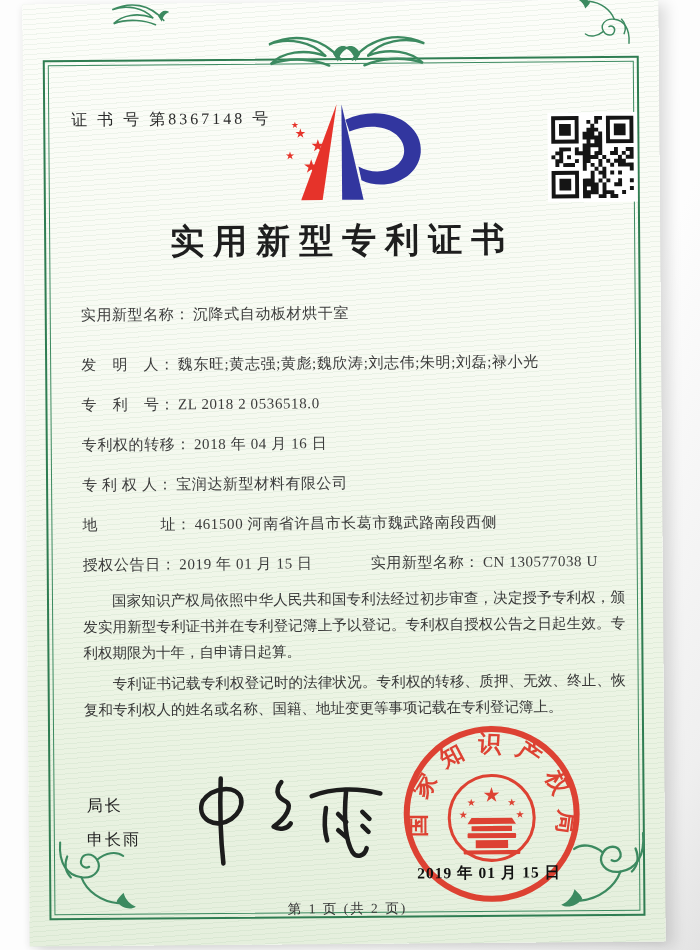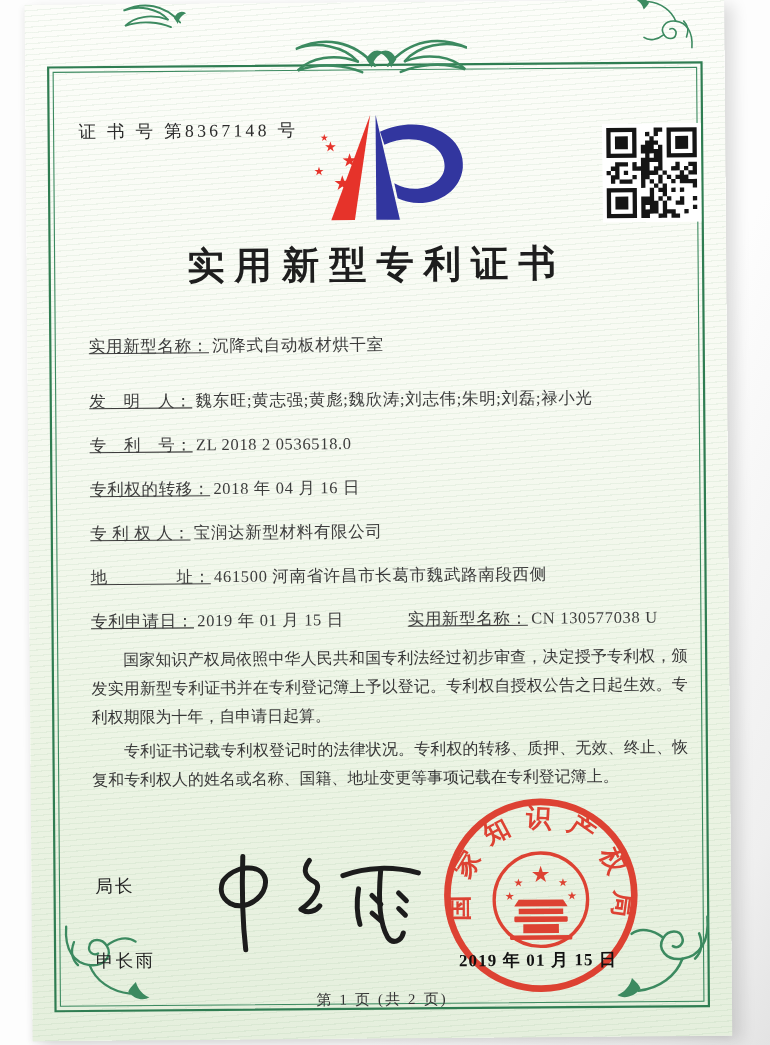--- a/index.html
+++ b/index.html
@@ -12,21 +12,21 @@
     box-shadow:8px 5px 14px rgba(0,0,0,.13), -2px 2px 6px rgba(0,0,0,.05);
     transform:rotate(-0.45deg);transform-origin:50% 50%;}
   .frame{position:absolute;left:20px;top:56px;right:20px;bottom:26px;
     border:2.5px solid #2f7d52;}
   .frame-inner{position:absolute;inset:3px;border:1px solid #3c8a60;}
   .abs{position:absolute;}
   .cert-no{left:48px;top:106px;font-size:16px;letter-spacing:3px;color:#2b2b2b;}
   .title{left:0;right:0;top:216px;text-align:center;font-size:34px;font-weight:600;
     letter-spacing:9px;color:#1e1e1e;}
   .row{left:56px;right:30px;font-size:15px;color:#3c3c3c;letter-spacing:.6px;white-space:nowrap;}
-  .row .lbl{margin-right:3px;text-decoration:underline;}
+  .row .lbl{margin-right:3px;}
   .grant-no-group{margin-left:58px;}
   .paras{left:56px;right:38px;top:584px;font-size:14.5px;line-height:26px;
     color:#383838;text-align:justify;}
   .paras p{margin:0;text-indent:2em;}
   .paras p + p{margin-top:5px;}
   .director{font-size:16px;color:#222;letter-spacing:2px;text-align:right;}
   .seal-date{left:388px;top:862px;width:180px;font-size:15.5px;font-weight:700;
     color:#111;letter-spacing:1px;z-index:6;}
   .footer{left:0;right:0;top:898px;text-align:center;font-size:13.5px;color:#333;letter-spacing:2px;}
   .green-stroke{stroke:#3c8a60;fill:none;stroke-width:2.4;stroke-linecap:round;}
@@ -110,30 +110,30 @@
     <div class="abs row" style="top:432px">
       <span class="lbl">专利权的转移：</span><span>2018 年 04 月 16 日</span>
     </div>
     <div class="abs row" style="top:472px">
       <span class="lbl">专 利 权 人：</span><span>宝润达新型材料有限公司</span>
     </div>
     <div class="abs row" style="top:512px">
       <span class="lbl">地　　　　址：</span><span>461500 河南省许昌市长葛市魏武路南段西侧</span>
     </div>
     <div class="abs row" style="top:552px">
-      <span class="lbl">专利申请日：</span><span>2019 年 01 月 15 日</span><span class="grant-no-group"><span class="lbl">实用新型名称：</span><span>CN 130577038 U</span></span>
+      <span class="lbl">授权公告日：</span><span>2019 年 01 月 15 日</span><span class="grant-no-group"><span class="lbl">实用新型名称：</span><span>CN 130577038 U</span></span>
     </div>
 
     <div class="abs paras">
       <p>国家知识产权局依照中华人民共和国专利法经过初步审查，决定授予专利权，颁发实用新型专利证书并在专利登记簿上予以登记。专利权自授权公告之日起生效。专利权期限为十年，自申请日起算。</p>
       <p>专利证书记载专利权登记时的法律状况。专利权的转移、质押、无效、终止、恢复和专利权人的姓名或名称、国籍、地址变更等事项记载在专利登记簿上。</p>
     </div>
 
     <div class="abs director" style="left:58px;top:792px">局长</div>
-    <div class="abs director" style="left:58px;top:860px">申长雨</div>
+    <div class="abs director" style="left:58px;top:826px">申长雨</div>
 
     <svg class="abs" style="left:158px;top:764px" width="212" height="104" viewBox="0 0 210 100">
       <g stroke="#1c1c1c" stroke-width="4.5" fill="none" stroke-linecap="round" stroke-linejoin="round">
         <path d="M34,10 C33,35 33,66 36,94"></path>
         <path d="M16,32 C26,18 50,16 54,30 C57,46 36,60 22,52 C14,47 13,39 16,32"></path>
         <path d="M94,14 C86,24 92,30 98,33 C106,37 98,50 86,58 C92,62 100,60 103,55"></path>
         <path d="M124,28 C145,20 170,20 192,26"></path>
         <path d="M138,40 C136,52 136,62 139,72"></path>
         <path d="M158,24 C156,45 156,70 164,84 C168,90 176,88 178,80"></path>
         <path d="M150,46 l8,8"></path>

